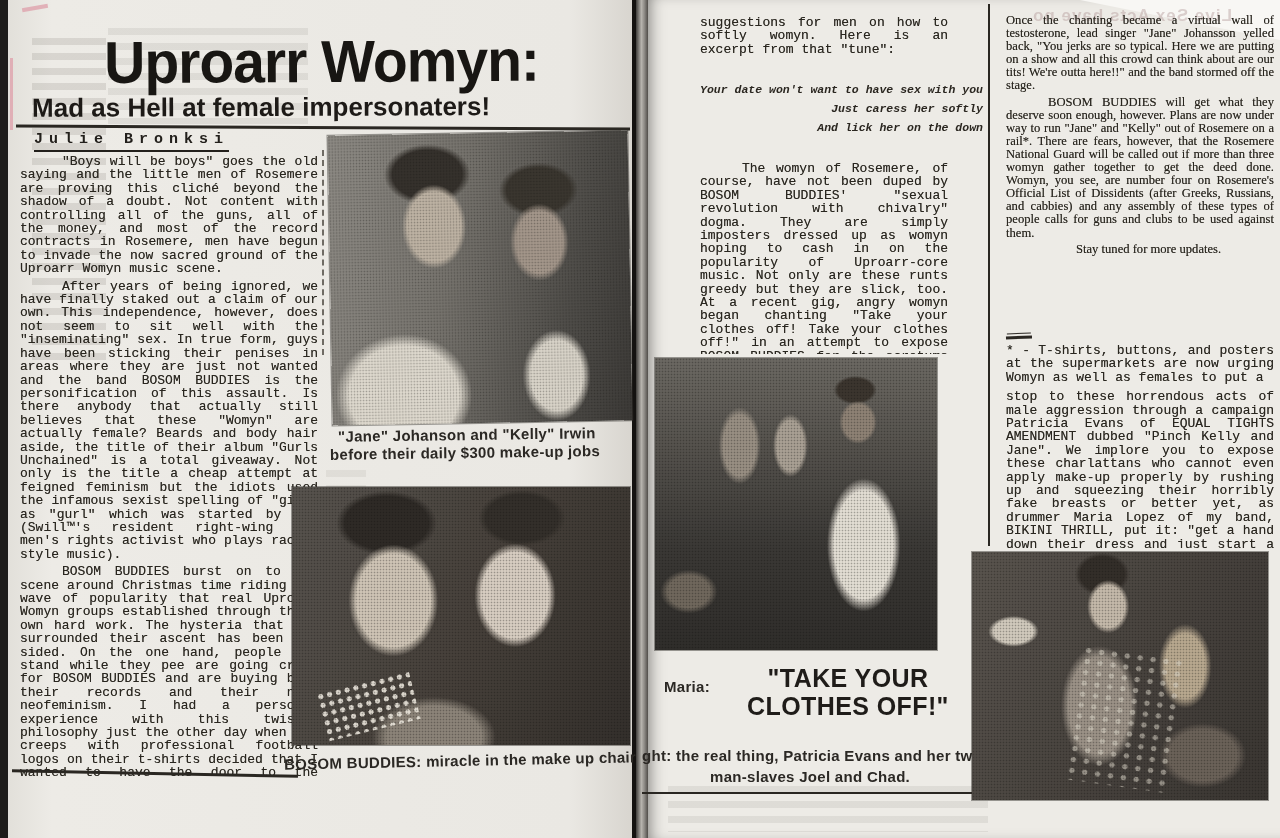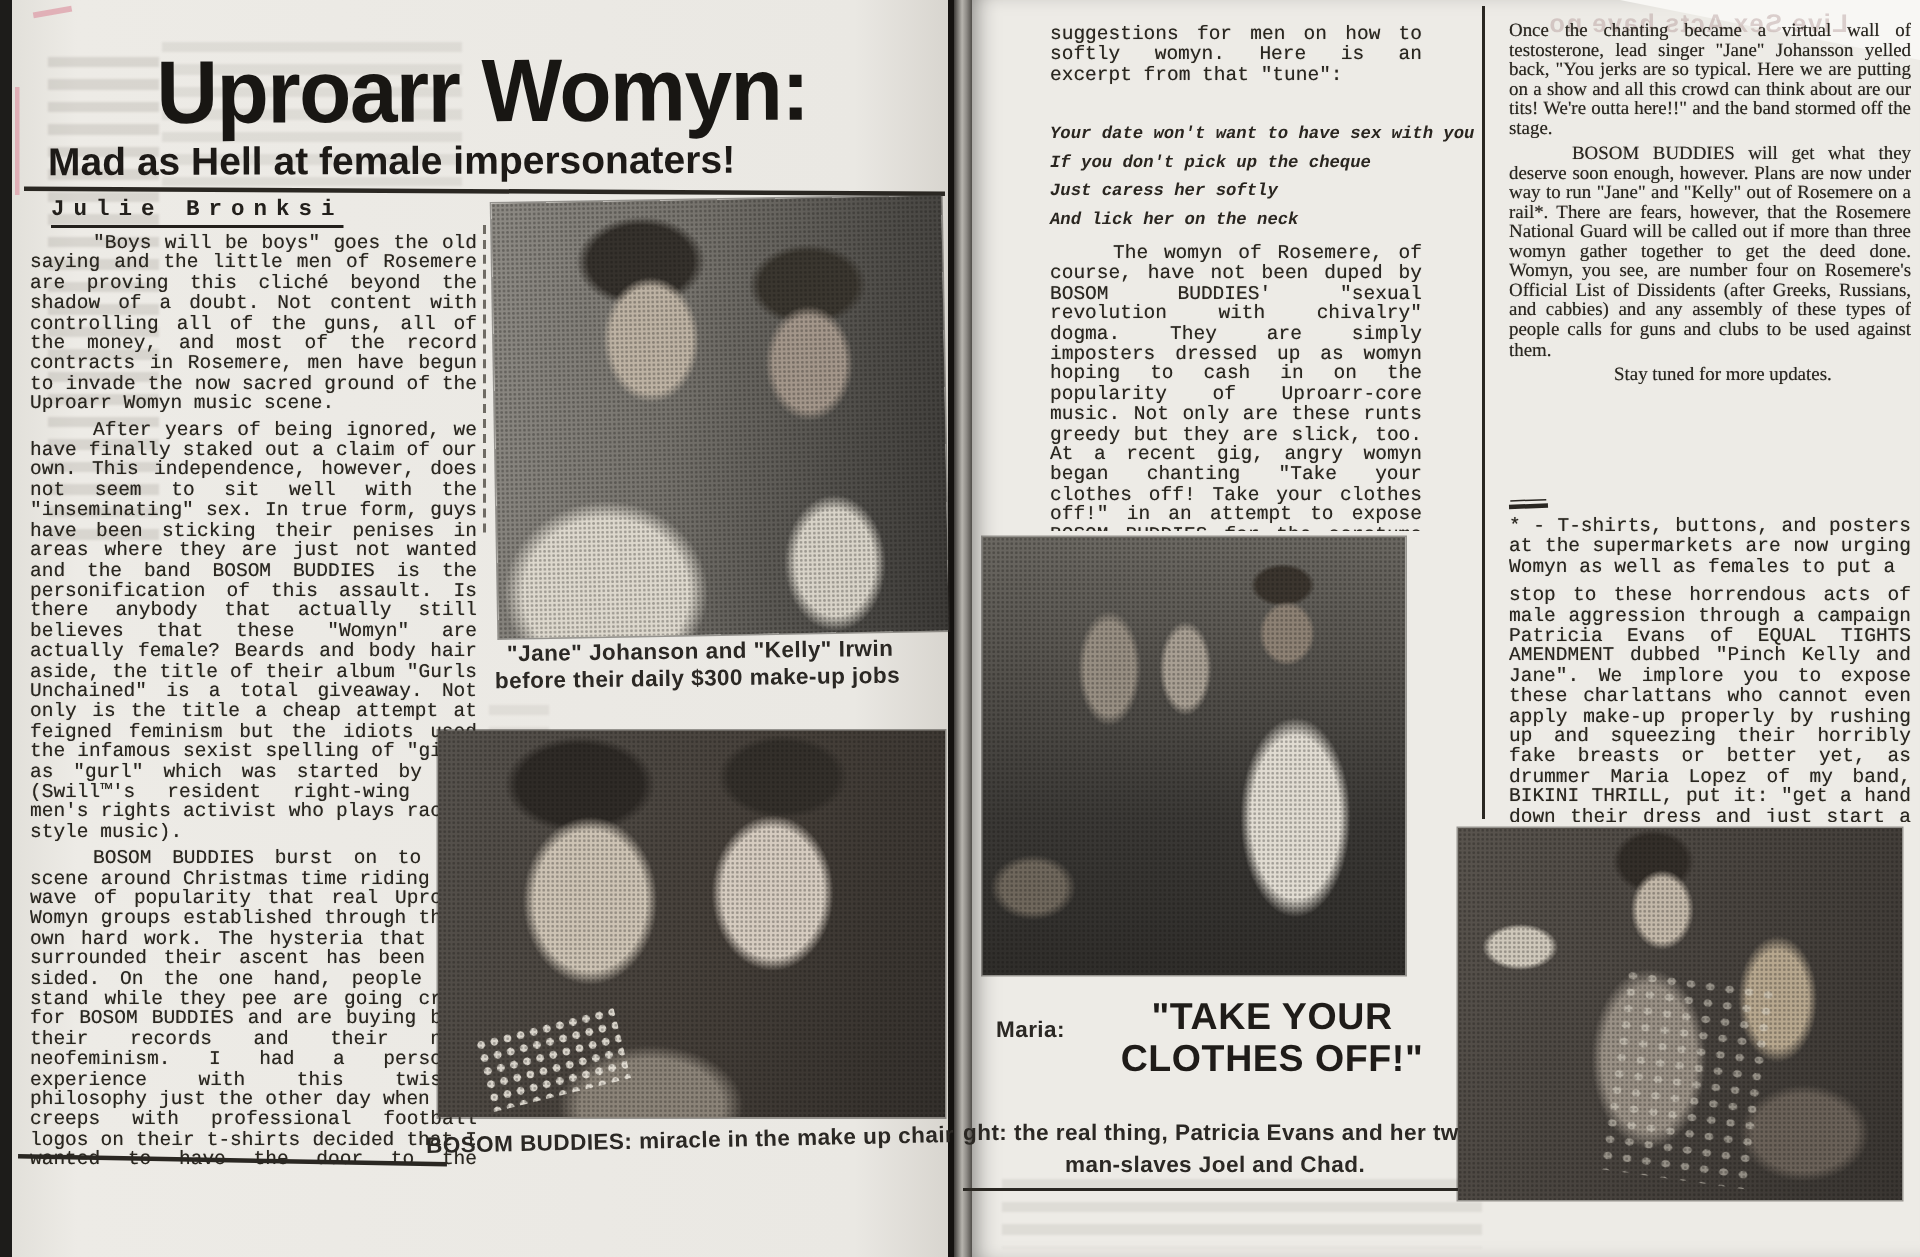--- a/index.html
+++ b/index.html
@@ -22,21 +22,21 @@
   .tw p{margin:0 0 4px 0;}
   .indent{text-indent:42px;}
   .col{overflow:hidden;}
   #title{font-size:57px;font-weight:700;letter-spacing:-1px;color:#181613;
          transform:scaleY(1.04) rotate(-.3deg);transform-origin:left top;white-space:nowrap;}
   #subtitle{font-size:26px;font-weight:700;color:#1d1a17;white-space:nowrap;transform:rotate(-.2deg);}
   .rule{background:#2a2722;}
   #byline{font-family:"Liberation Mono","DejaVu Sans Mono",monospace;font-size:15px;font-weight:700;
           letter-spacing:6px;color:#23201c;border-bottom:2.5px solid #23201c;padding-bottom:2px;white-space:nowrap;}
   .caption{font-weight:700;color:#2b2824;font-size:15px;letter-spacing:.3px;white-space:nowrap;}
-  .lyrics{font-style:italic;font-weight:700;font-size:11.5px;line-height:19px;color:#2a2620;white-space:nowrap;}
+  .lyrics{font-style:italic;font-weight:700;font-size:11.5px;line-height:19px;color:#2a2620;white-space:nowrap;text-align:right;}
   .chant{font-size:25px;font-weight:700;line-height:28px;color:#1f1c19;text-align:center;letter-spacing:.4px;}
   
   .ph{position:absolute;overflow:hidden;box-shadow:0 0 0 1px rgba(45,42,38,.45);}
   .ph::after{content:"";position:absolute;inset:0;
      background-image:radial-gradient(rgba(15,14,12,.30) .7px,rgba(0,0,0,0) 1.1px);
      background-size:3px 3px;}
   #photo1{background:
     radial-gradient(ellipse 46px 60px at 35% 32%, #bdb2a3 0 58%, rgba(0,0,0,0) 70%),
     radial-gradient(ellipse 60px 42px at 33% 14%, #35312c 0 58%, rgba(0,0,0,0) 72%),
     radial-gradient(ellipse 100px 90px at 24% 90%, #ddd8cd 0 55%, rgba(0,0,0,0) 68%),
@@ -123,23 +123,22 @@
 
     <div id="corner-notch" class="abs"></div>
     <div id="ghost-mirror" class="abs" style="right:48px;top:6px;">Live Sex Acts have no</div>
     <div class="ghost" style="left:20px;top:786px;width:320px;height:46px;opacity:.7;"></div>
 
     <div class="abs col mono tw" style="left:52px;top:16px;width:248px;height:62px;">
       <p>suggestions for men on how to softly womyn.  Here is an excerpt from that "tune":</p>
     </div>
     <div class="abs mono lyrics" style="left:52px;top:80px;">
       <div>Your date won't want to have sex with you</div>
-      <div>If you don't pick up the cheque</div>
       <div>Just caress her softly</div>
-      <div>And lick her on the neck</div>
+      <div>And lick her on the down</div>
     </div>
     <div class="abs col mono tw" style="left:52px;top:162px;width:248px;height:192px;">
       <p class="indent">The womyn of Rosemere, of course, have not been duped by BOSOM BUDDIES' "sexual revolution with chivalry" dogma.  They are simply imposters dressed up as womyn hoping to cash in on the popularity of Uproarr-core music. Not only are these runts greedy but they are slick, too.  At a recent gig, angry womyn began chanting "Take your clothes off! Take your clothes off!" in an attempt to expose BOSOM BUDDIES for the scrotums they are. The men in the audience became excited by this idea and soon joined in, drowning out the womyn with their deep, football coach voices.</p>
     </div>
 
     <div id="photo3" class="ph" style="left:7px;top:358px;width:282px;height:292px;"></div>
 
     <div class="abs caption" style="left:16px;top:678px;">Maria:</div>
     <div class="abs chant" style="left:90px;top:664px;width:220px;">
       <div>"TAKE YOUR</div>

